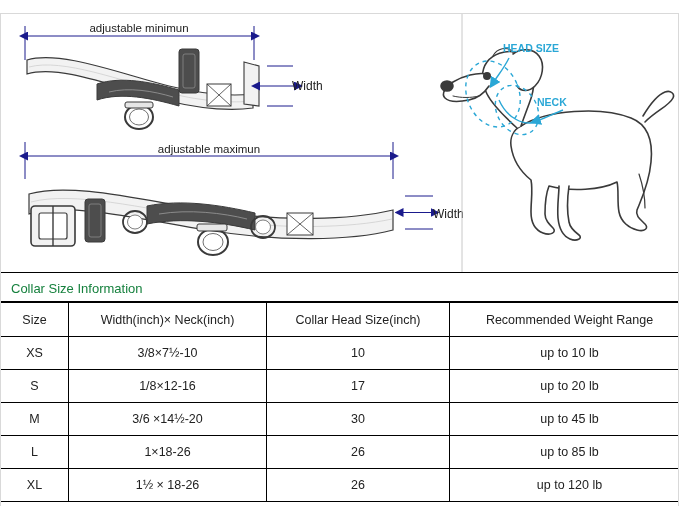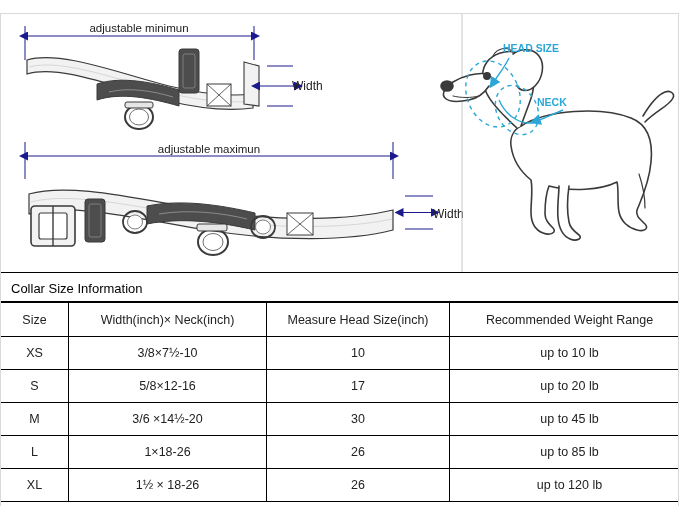--- a/index.html
+++ b/index.html
@@ -32,21 +32,21 @@
   
   #table-area {
     position: absolute;
     left: 0;
     top: 258px;
     width: 679px;
     height: 248px;
   }
   .section-title {
     font-size: 13px;
-    color: #000000;
+    color: #15803d;
     padding: 8px 0 7px 10px;
     border-top: 1px solid #000;
     border-bottom: 1px solid #000;
     box-sizing: border-box;
     height: 30px;
   }
   table.size-table {
     width: 679px;
     border-collapse: collapse;
     table-layout: fixed;
@@ -244,34 +244,34 @@
   </div>
 
   <div id="table-area">
     <div class="section-title">Collar Size Information</div>
 
     <table class="size-table">
       <thead>
         <tr>
           <th>Size</th>
           <th>Width(inch)× Neck(inch)</th>
-          <th>Measure Head Size(inch)</th>
+          <th>Collar Head Size(inch)</th>
           <th>Recommended Weight Range</th>
         </tr>
       </thead>
       <tbody>
         <tr>
           <td>XS</td>
           <td>3/8×7½-10</td>
           <td>10</td>
           <td>up to 10 lb</td>
         </tr>
         <tr>
           <td>S</td>
-          <td>5/8×12-16</td>
+          <td>1/8×12-16</td>
           <td>17</td>
           <td>up to 20 lb</td>
         </tr>
         <tr>
           <td>M</td>
           <td>3/6 ×14½-20</td>
           <td>30</td>
           <td>up to 45 lb</td>
         </tr>
         <tr>

